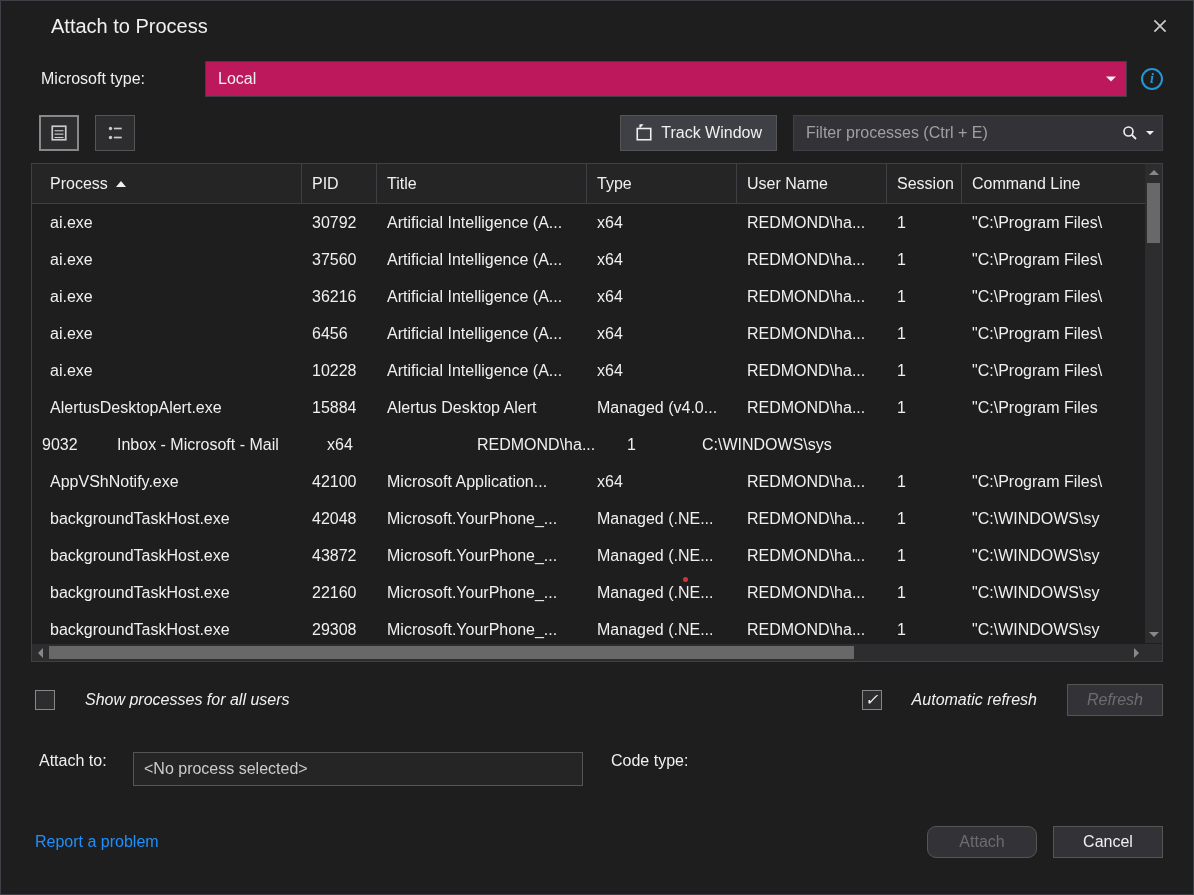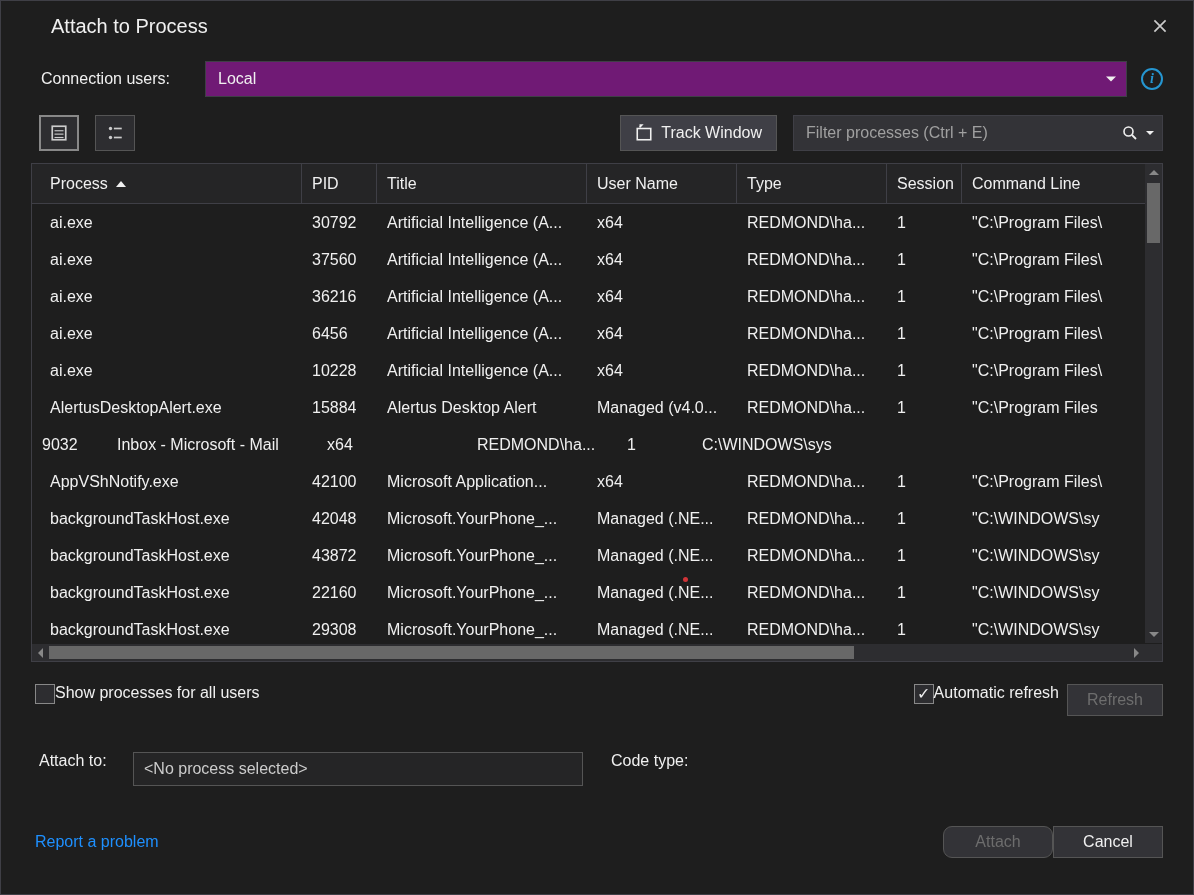--- a/index.html
+++ b/index.html
@@ -45,21 +45,21 @@
     padding: 10px 30px 10px 40px;
     gap: 14px;
   }
   .label {
     color:#f0f0f0;
   }
   .conn-label { width: 150px; }
   .select {
     flex:1;
     height: 36px;
-    background:#701a75;
+    background:#be185d;
     border:1px solid #3f3f46;
     padding: 0 34px 0 12px;
     color:#f0f0f0;
     display:flex;
     align-items:center;
     position:relative;
   }
   .select .chev {
     position:absolute; right:10px; top:50%; transform:translateY(-50%);
     width:0;height:0;
@@ -201,23 +201,24 @@
   }
   .hscroll .arrow { width:17px; height:100%; display:flex;align-items:center;justify-content:center;}
   .hscroll .arrow .tri-l { width:0;height:0;border-top:5px solid transparent;border-bottom:5px solid transparent;border-right:5px solid #888;}
   .hscroll .arrow .tri-r { width:0;height:0;border-top:5px solid transparent;border-bottom:5px solid transparent;border-left:5px solid #888;}
   .hscroll .thumb { height:13px; background:#686868; width:805px; margin-left:0px;}
   .hscroll .track { flex:1; position:relative; }
   .scroll-corner { position:absolute; right:0; bottom:0; width:17px;height:17px; background:#2d2d30;}
 
   .bottom-opts {
     display:flex;
-    align-items:flex-start;
+    align-items:center;
     padding:22px 30px 0 34px;
-    gap:0;
+    gap:30px;
+    font-style:italic;
   }
   .checkbox {
     width:20px;height:20px;
     border:1px solid #888;
     display:flex;align-items:center;justify-content:center;
     background:#2d2d30;
   }
   .checkbox.checked::after {
     content:"✓";
     color:#f0f0f0;
@@ -263,20 +264,21 @@
     width:0;height:0;
     border-left:5px solid transparent;
     border-right:5px solid transparent;
     border-top:5px solid #f0f0f0;
   }
 
   .footer {
     display:flex;
     align-items:center;
     padding: 40px 30px 24px 34px;
+    gap:16px;
   }
   .link {
     color:#1e90ff;
   }
   .red-dot {
     position:absolute;
     width:5px;height:5px;
     border-radius:50%;
     background:#d13438;
   }
@@ -289,21 +291,21 @@
   <div class="titlebar">
     <div class="title">Attach to Process</div>
     <div class="close-btn">
       <svg viewBox="0 0 10 10">
           <path d="M1 1 L9 9 M9 1 L1 9" stroke="currentColor" stroke-width="1.2" fill="none"></path>
         </svg>
     </div>
   </div>
 
   <div class="row">
-    <div class="label conn-label">Connection users:</div>
+    <div class="label conn-label">Microsoft type:</div>
     <div class="select">
       <span>Local</span>
       <span class="chev"></span>
     </div>
     <div class="info-icon">i</div>
   </div>
 
   <div class="toolbar-row">
     <div class="tool-btn first">
       <svg viewBox="0 0 16 16">
@@ -342,22 +344,22 @@
   </div>
 
   <div class="grid-wrap">
     <div class="grid-header" style="padding-right:17px;">
       <div class="gh c-process">
           <span>Process</span>
           <span class="sort-arrow"></span>
         </div>
       <div class="gh c-pid">PID</div>
       <div class="gh c-title">Title</div>
+      <div class="gh c-type">Type</div>
       <div class="gh c-user">User Name</div>
-      <div class="gh c-type">Type</div>
       <div class="gh c-sess">Session</div>
       <div class="gh c-cmd">Command Line</div>
     </div>
     <div class="grid-body" id="grid-body" style="margin-right:17px;">
 
       <div class="red-dot" style="left:651px; top:373px;"></div>
     <div class="grow">
           <div class="gc c-process">ai.exe</div>
           <div class="gc c-pid">30792</div>
           <div class="gc c-title">Artificial Intelligence (A...</div>
@@ -488,21 +490,21 @@
     </div>
     <div class="scroll-corner"></div>
   </div>
 
   <div class="bottom-opts">
     <div class="checkbox"></div>
     <span>Show processes for all users</span>
     <div class="spacer"></div>
     <div class="checkbox checked"></div>
     <span>Automatic refresh</span>
-    <div class="btn dim" style="margin-left:8px;">Refresh</div>
+    <div class="btn dim" style="margin-left:0;">Refresh</div>
   </div>
 
   <div class="attach-row">
     <span class="label" style="width:90px;">Attach to:</span>
     <div class="field">&lt;No process selected&gt;</div>
     <span class="label codetype-label">Code type:</span>
   </div>
 
   <div class="footer">
     <span class="link">Report a problem</span>

